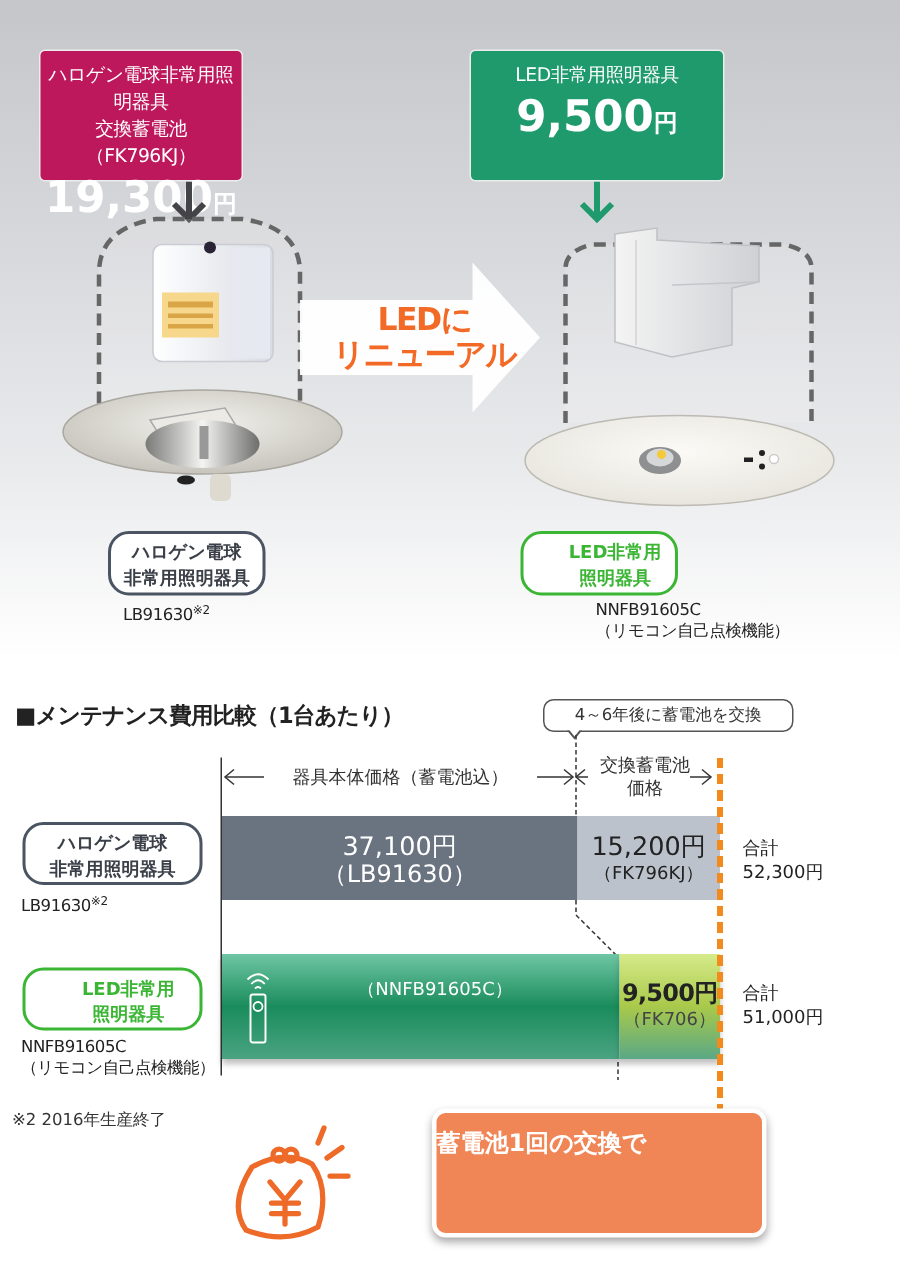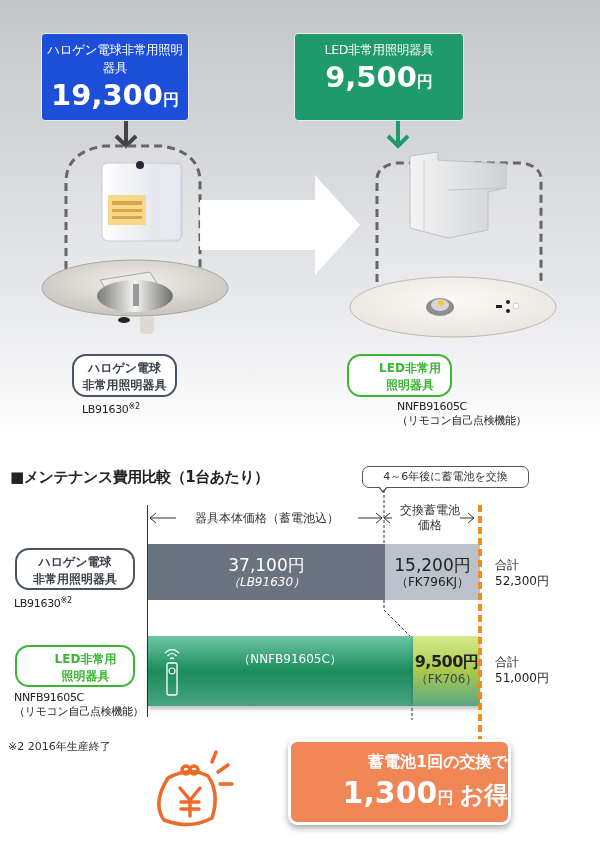--- a/index.html
+++ b/index.html
@@ -8,22 +8,22 @@
 
   .top-section {
     position: absolute; left: 0; top: 0; width: 600px; height: 440px;
     background: linear-gradient(to bottom, #c5c6ca 0%, #d6d7da 35%, #e9eaec 70%, #ffffff 100%);
   }
 
   .price-box {
     position: absolute; top: 33px; height: 88px; border-radius: 4px;
     color: #fff; text-align: center; border: 1px solid #ececec;
   }
-  .price-box.halogen { left: 41px; width: 148px; background: #1d4ed8; }
-  .price-box.led { left: 294px; width: 170px; background: #1f9a6c; }
+  .price-box.halogen { left: 26px; width: 136px; background: #be185d; }
+  .price-box.led { left: 313px; width: 170px; background: #1f9a6c; }
   .price-box .line { font-size: 12.5px; line-height: 18px; letter-spacing: -0.3px; }
   .price-box .line:first-child { margin-top: 7px; }
   .price-box .price { font-size: 29px; font-weight: bold; line-height: 36px; letter-spacing: 0px; }
   .price-box .yen { font-size: 16px; font-weight: bold; }
 
   .arrow-down { position: absolute; width: 24px; height: 28px; }
   .arrow-down.dark { left: 114px; top: 121px; }
   .arrow-down.green { left: 386px; top: 121px; }
 
   .dashed-frame { position: absolute; }
@@ -77,37 +77,38 @@
   .bar { position: absolute; }
   .bar-text { position: absolute; text-align: center; color: #fff; }
 
   .total { position: absolute; font-size: 12px; color: #222; line-height: 16px; }
 
   .footnote { position: absolute; left: 8px; top: 739px; font-size: 11px; color: #333; }
 
   .savings-box {
     position: absolute; left: 288px; top: 739px; width: 223px; height: 86px;
     background: #f08556; border-radius: 9px; border: 3px solid #fff;
-    box-shadow: 0 3px 6px rgba(0,0,0,0.35); color: #fff; text-align: right;
+    box-shadow: 0 3px 6px rgba(0,0,0,0.35); color: #fff; text-align: left;
   }
   .savings-box .l1 { font-size: 16px; font-weight: bold; margin-top: 9px; line-height: 22px; }
   .savings-box .l2 { font-size: 30px; font-weight: bold; line-height: 40px; }
   .savings-box .l2 .yen { font-size: 16px; }
   .savings-box .l2 .otoku { font-size: 24px; margin-left: 6px; }
 
   .orange-dash { position: absolute; left: 478px; top: 505px; width: 4px; height: 240px;
     background: repeating-linear-gradient(to bottom, #f28a1e 0 7px, transparent 7px 11px); }
 </style>
 </head>
 <body>
 
 <div class="top-section"></div>
 
 <div class="price-box halogen">
   <div class="line">ハロゲン電球非常用照明器具</div>
+  <div class="line">交換蓄電池（FK796KJ）</div>
   <div class="price"><span>19,300</span><span class="yen">円</span></div>
 </div>
 
 <div class="price-box led">
   <div class="line">LED非常用照明器具</div>
   <div class="price"><span>9,500</span><span class="yen">円</span></div>
 </div>
 
 <svg class="arrow-down dark" viewBox="0 0 24 28">
   <line x1="12" y1="0" x2="12" y2="24" stroke="#444446" stroke-width="4"></line>
@@ -187,20 +188,22 @@
   <rect x="148" y="30" width="6" height="3" fill="#222"></rect>
   <circle cx="160" cy="27" r="2" fill="#222"></circle>
   <circle cx="160" cy="36" r="2" fill="#222"></circle>
   <circle cx="168" cy="31" r="3" fill="#fff" stroke="#ccc"></circle>
 </svg>
 
 <svg class="renewal-arrow" viewBox="0 0 160 100">
   <path d="M0,25 L115,25 L115,0 L160,50 L115,100 L115,75 L0,75 Z" fill="#ffffff" opacity="0.95"></path>
 </svg>
 <div class="renewal-text">
+  <div>LEDに</div>
+  <div>リニューアル</div>
 </div>
 
 <div class="label-box halogen top-halogen">
   <div>ハロゲン電球</div>
   <div>非常用照明器具</div>
 </div>
 <div class="model" style="left:82px;top:400px;"><span>LB91630</span><sup>※2</sup></div>
 
 <div class="label-box led top-led">
   <div>LED非常用</div>
@@ -242,21 +245,21 @@
 
 <div class="label-box halogen" style="left:15px;top:548px;width:120px;height:42px;font-size:12px;">
   <div>ハロゲン電球</div>
   <div>非常用照明器具</div>
 </div>
 <div class="model" style="left:14px;top:594px;"><span>LB91630</span><sup>※2</sup></div>
 
 <div class="bar" style="left:148px;top:544px;width:237px;height:56px;background:#6a7380;"></div>
 <div class="bar-text" style="left:148px;top:556px;width:237px;">
   <div style="font-size:17px;line-height:19px;">37,100円</div>
-  <div style="font-size:12px;line-height:15px;font-style:italic;">（LB91630）</div>
+  <div style="font-size:16px;line-height:15px;">（LB91630）</div>
 </div>
 <div class="bar" style="left:385px;top:544px;width:95px;height:56px;background:#bcc2cb;"></div>
 <div class="bar-text" style="left:385px;top:556px;width:95px;color:#222;">
   <div style="font-size:17px;line-height:19px;">15,200円</div>
   <div style="font-size:12px;line-height:15px;">（FK796KJ）</div>
 </div>
 <div class="total" style="left:495px;top:557px;">
   <div>合計</div>
   <div>52,300円</div>
 </div>
@@ -305,14 +308,13 @@
     <line x1="31" y1="54" x2="49" y2="54"></line>
     <line x1="31" y1="61" x2="49" y2="61"></line>
     <line x1="62" y1="14" x2="66" y2="4"></line>
     <line x1="68" y1="24" x2="78" y2="17"></line>
     <line x1="70" y1="36" x2="82" y2="36"></line>
   </g>
 </svg>
 
 <div class="savings-box">
   <div class="l1">蓄電池1回の交換で</div>
-  <div class="l2"><span>1,300</span><span class="yen">円</span><span class="otoku">お得</span></div>
 </div>
 
 </body></html>

